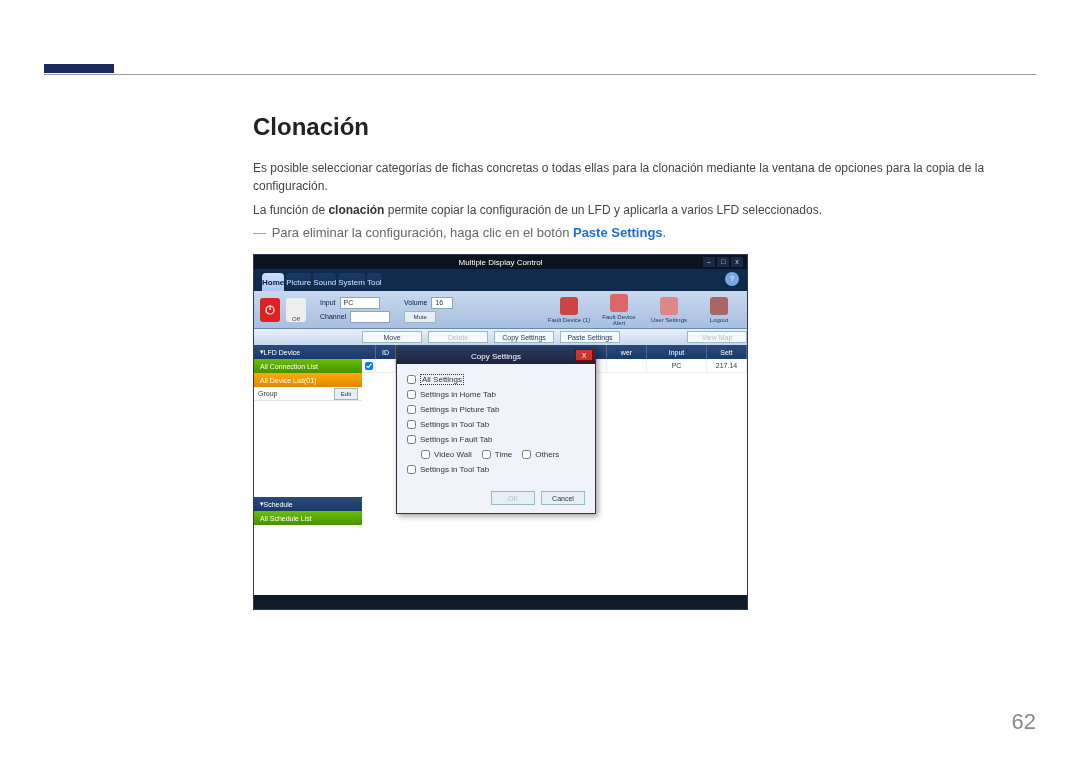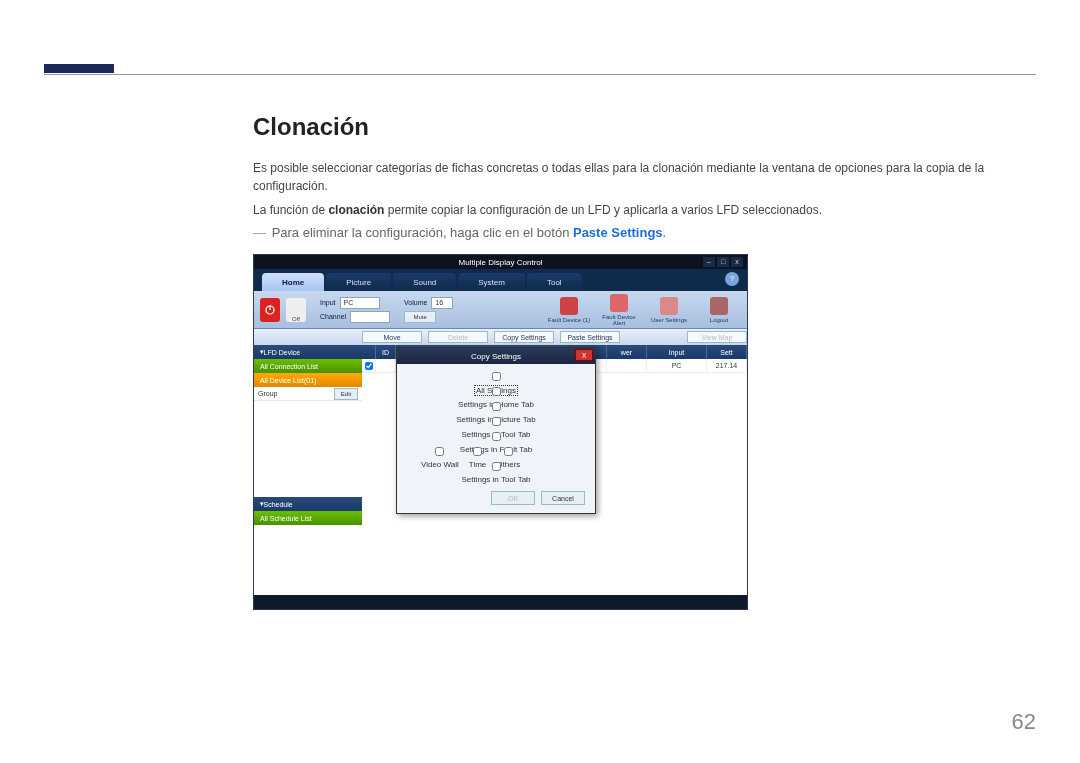--- a/index.html
+++ b/index.html
@@ -18,21 +18,21 @@
   .note .dash { color: #999; margin-right: 2px; }
   .hl { color: #1a6fd6; font-weight: 600; }
   .bold { font-weight: 700; color: #333; }
   .page-num { position: absolute; bottom: 28px; right: 44px; font-size: 22px; color: #888; font-weight: 300; }
   .screenshot { margin-top: 14px; width: 495px; height: 356px; background: #0f1a2a;
     border: 1px solid #2c3a56; position: relative; font-size: 8px; color: #fff; }
   .titlebar { height: 14px; background: #0b1320; display: flex; align-items: center; justify-content: center; position: relative; }
   .titlebar .wbtns { position: absolute; right: 4px; top: 2px; display: flex; gap: 2px; }
   .titlebar .wbtns span { width: 12px; height: 10px; background: #1a2a44; display: inline-block; text-align: center; font-size: 7px; line-height: 10px; color: #ccc; }
   .tabsrow { height: 22px; background: #0f2a4a; display: flex; align-items: flex-end; padding-left: 8px; gap: 2px; position: relative; }
-  .apptab { height: 18px; padding: 0 20px; background: linear-gradient(#1a3a6a,#0f2a4a); border-radius: 4px 4px 0 0; color: #cfe0ff; display: flex; align-items: center; font-size: 8px; }
+  .apptab { height: 18px; padding: 0 0; background: linear-gradient(#1a3a6a,#0f2a4a); border-radius: 4px 4px 0 0; color: #cfe0ff; display: flex; align-items: center; font-size: 8px; }
   .apptab.active { background: linear-gradient(#d0e0ff,#a8c4f0); color: #0a1a3a; font-weight: 600; }
   .helpicon { position: absolute; right: 8px; top: 3px; width: 14px; height: 14px; background: #7aa6e0; border-radius: 50%; text-align: center; line-height: 14px; color: #fff; }
   .toolbar { height: 38px; background: linear-gradient(#c8d8ef,#a8bfe0); display: flex; align-items: center; padding: 0 6px; gap: 6px; border-bottom: 1px solid #6a88b2; }
   .pwrbtn { width: 20px; height: 24px; background: #d22; border-radius: 3px; display: flex; align-items: center; justify-content: center; }
   .offbtn { width: 20px; height: 24px; background: #eee; border-radius: 3px; display: flex; align-items: flex-end; justify-content: center; color: #444; font-size: 6px; }
   .tbgroup { display: flex; flex-direction: column; gap: 2px; color: #0a1a3a; font-size: 7px; margin-left: 8px; }
   .tbrow { display: flex; align-items: center; gap: 4px; }
   .tbsel { width: 40px; height: 12px; background: #fff; border: 1px solid #8aa; display: inline-flex; align-items: center; padding: 0 3px; font-size: 7px; color: #333; }
   .tbbtn { width: 32px; height: 12px; background: #e6eef8; border: 1px solid #9bb; font-size: 6px; display: inline-flex; align-items: center; justify-content: center; color: #333; }
   .biggap { flex: 1; }
@@ -52,21 +52,21 @@
   .ghdr { height: 14px; background: linear-gradient(#2a4a7a,#1a3a6a); display: flex; }
   .gcell { border-right: 1px solid #4a6a9a; color: #fff; font-size: 7px; display: flex; align-items: center; justify-content: center; }
   .grow { height: 14px; display: flex; border-bottom: 1px solid #eee; }
   .grow .gcell { color: #333; border-right: 1px solid #eee; font-size: 7px; }
   .statusbar { position: absolute; bottom: 0; left: 0; right: 0; height: 14px; background: linear-gradient(#2a4a7a,#1a3a6a); color: #cfe0ff; font-size: 8px; display: flex; align-items: center; justify-content: flex-end; padding-right: 8px; }
   
   .dlg { position: absolute; top: 92px; left: 142px; width: 200px; background: #f0f4fa; border: 1px solid #333; box-shadow: 2px 2px 6px rgba(0,0,0,.4); }
   .dlgtitle { height: 16px; background: linear-gradient(#2a3a5a,#1a2540); color: #fff; font-size: 8px; display: flex; align-items: center; justify-content: center; position: relative; }
   .dlgtitle .dclose { position: absolute; right: 2px; top: 1px; width: 18px; height: 12px; background: #c33; color: #fff; font-size: 7px; display: flex; align-items: center; justify-content: center; border: 1px solid #800; }
   .dlgbody { padding: 8px 10px; background: #f0f4fa; }
-  .chk { display: flex; align-items: center; gap: 4px; height: 15px; color: #333; flex-direction: column; }
+  .chk { display: flex; align-items: center; gap: 4px; height: 15px; color: #333; }
   .chk input { width: 9px; height: 9px; }
   .chk.sel .lab { border: 1px dotted #333; padding: 0 1px; }
   .subrow { display: flex; gap: 10px; padding-left: 14px; }
   .dlgfoot { display: flex; justify-content: flex-end; gap: 6px; padding: 6px 10px 8px; }
   .dbtn { width: 44px; height: 14px; background: #e6eef8; border: 1px solid #9bb; font-size: 7px; display: inline-flex; align-items: center; justify-content: center; color: #333; }
   .dbtn.ghost { color: #bbb; }
   .redtxt { color: #d02020; }
 </style>
 </head>
 <body>

